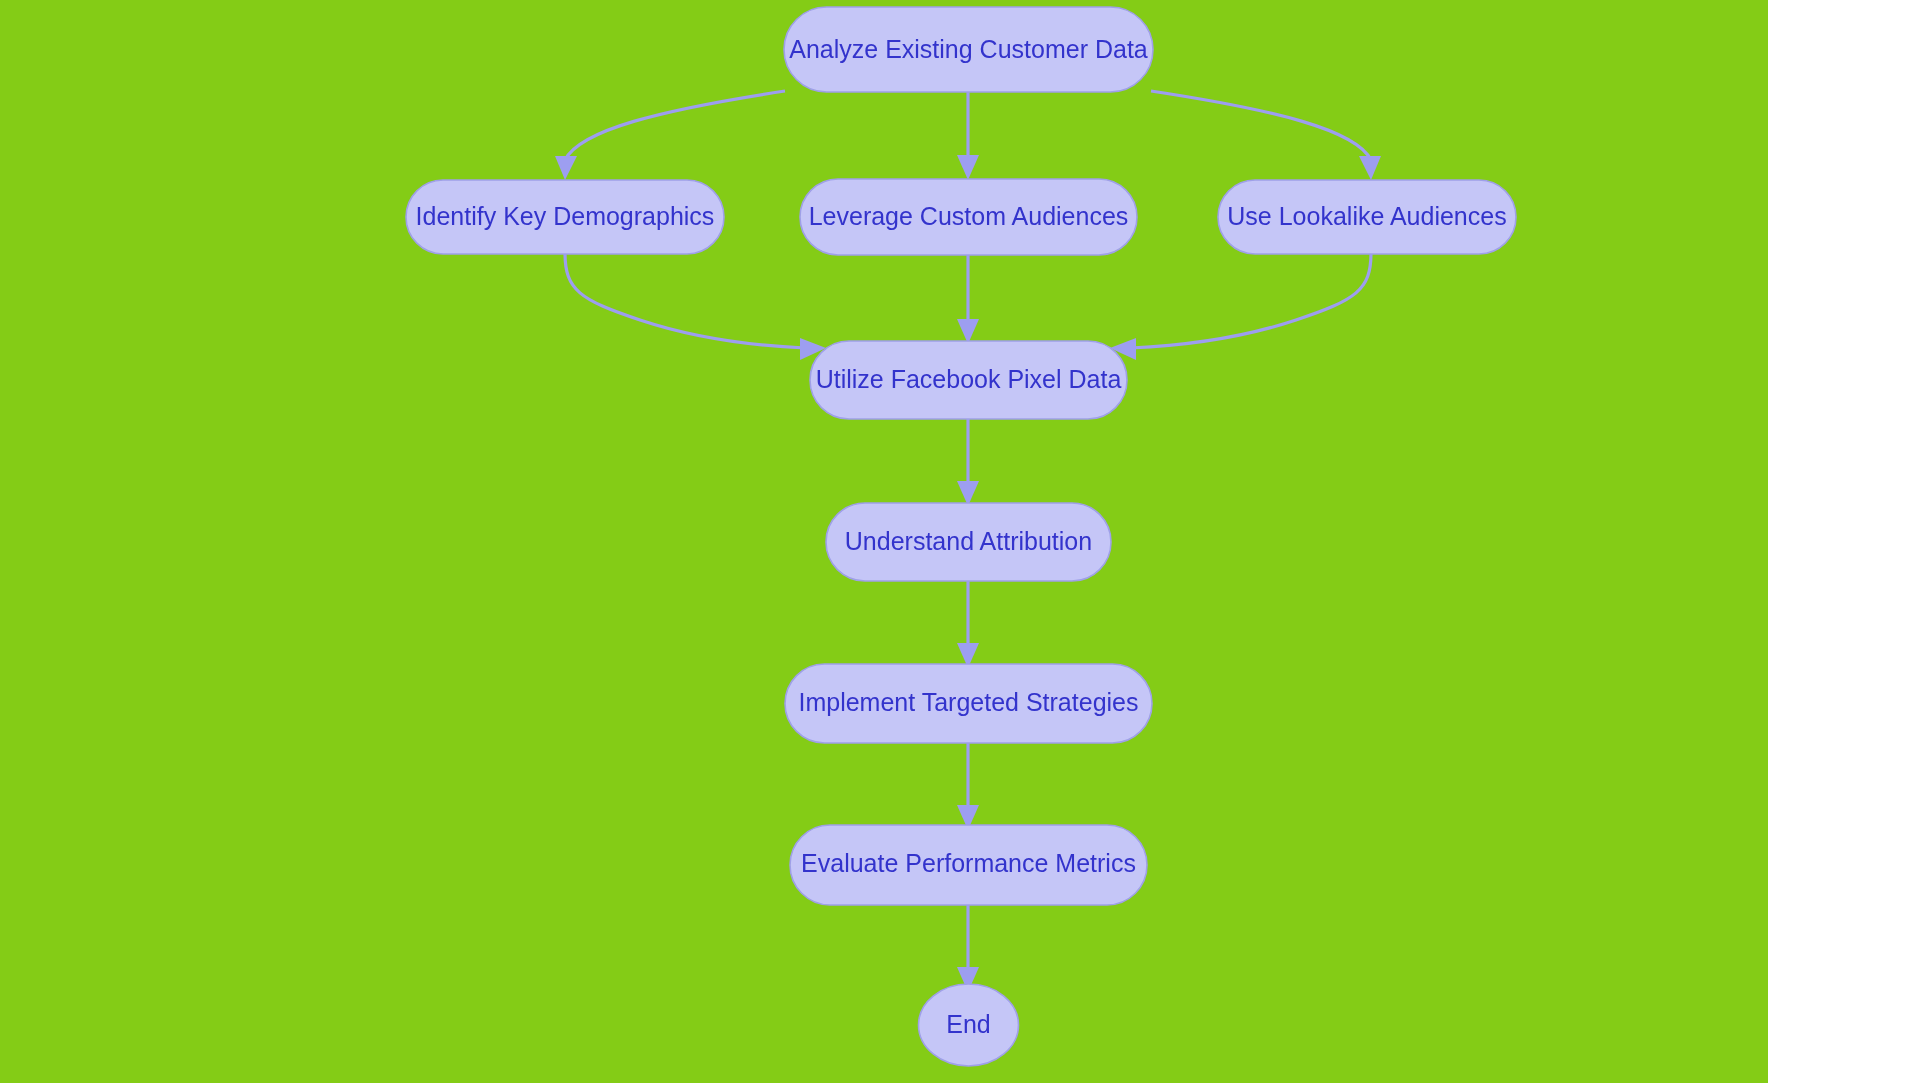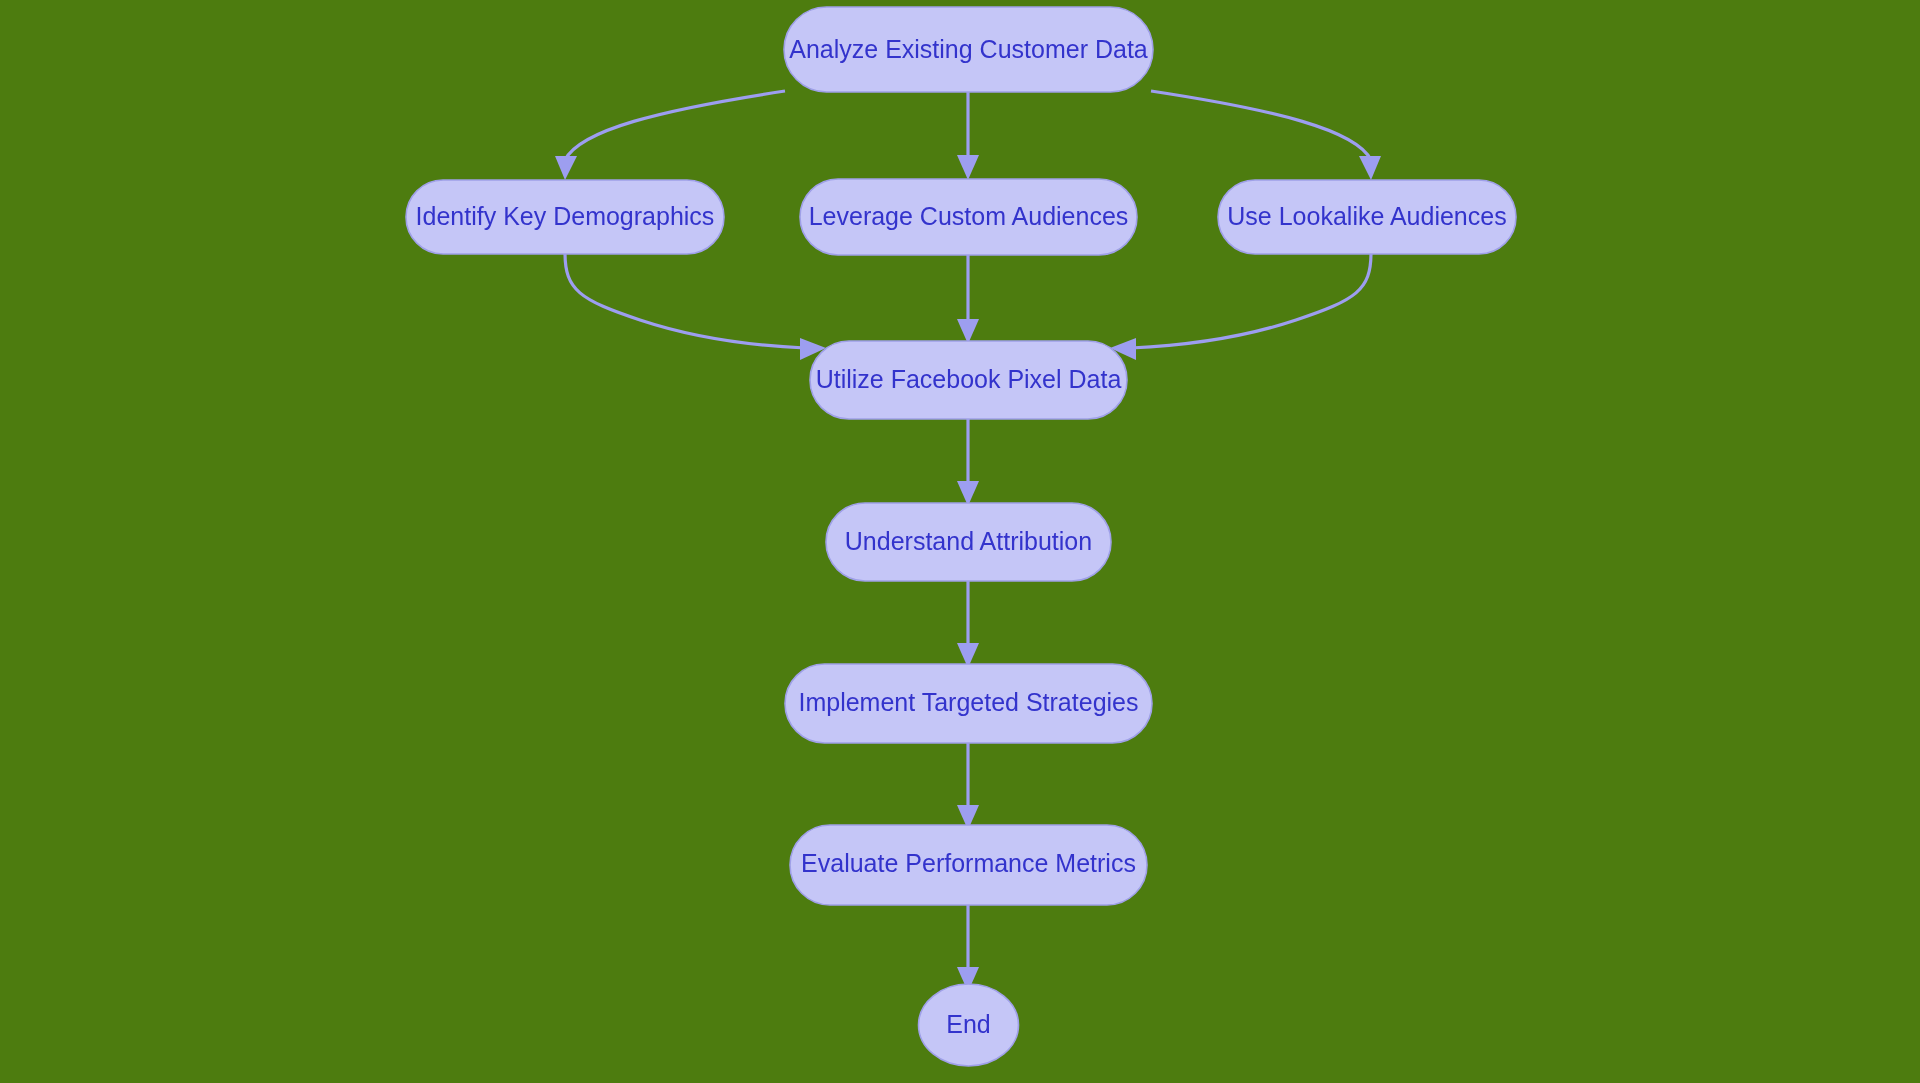--- a/index.html
+++ b/index.html
@@ -8,23 +8,23 @@
     background: #ffffff;
   }
   body {
     width: 1920px;
     height: 1083px;
     overflow: hidden;
     font-family: "Liberation Sans", sans-serif;
   }
   #flowchart-root {
     position: relative;
-    width: 1920px;
+    width: 1768px;
     height: 1083px;
-    background: #4d7c0f;
+    background: #84cc16;
   }
   svg.diagram {
     display: block;
     width: 1920px;
     height: 1083px;
   }
   .node-shape {
     fill: #c5c6f7;
     stroke: #9fa0e8;
     stroke-width: 1.6;

